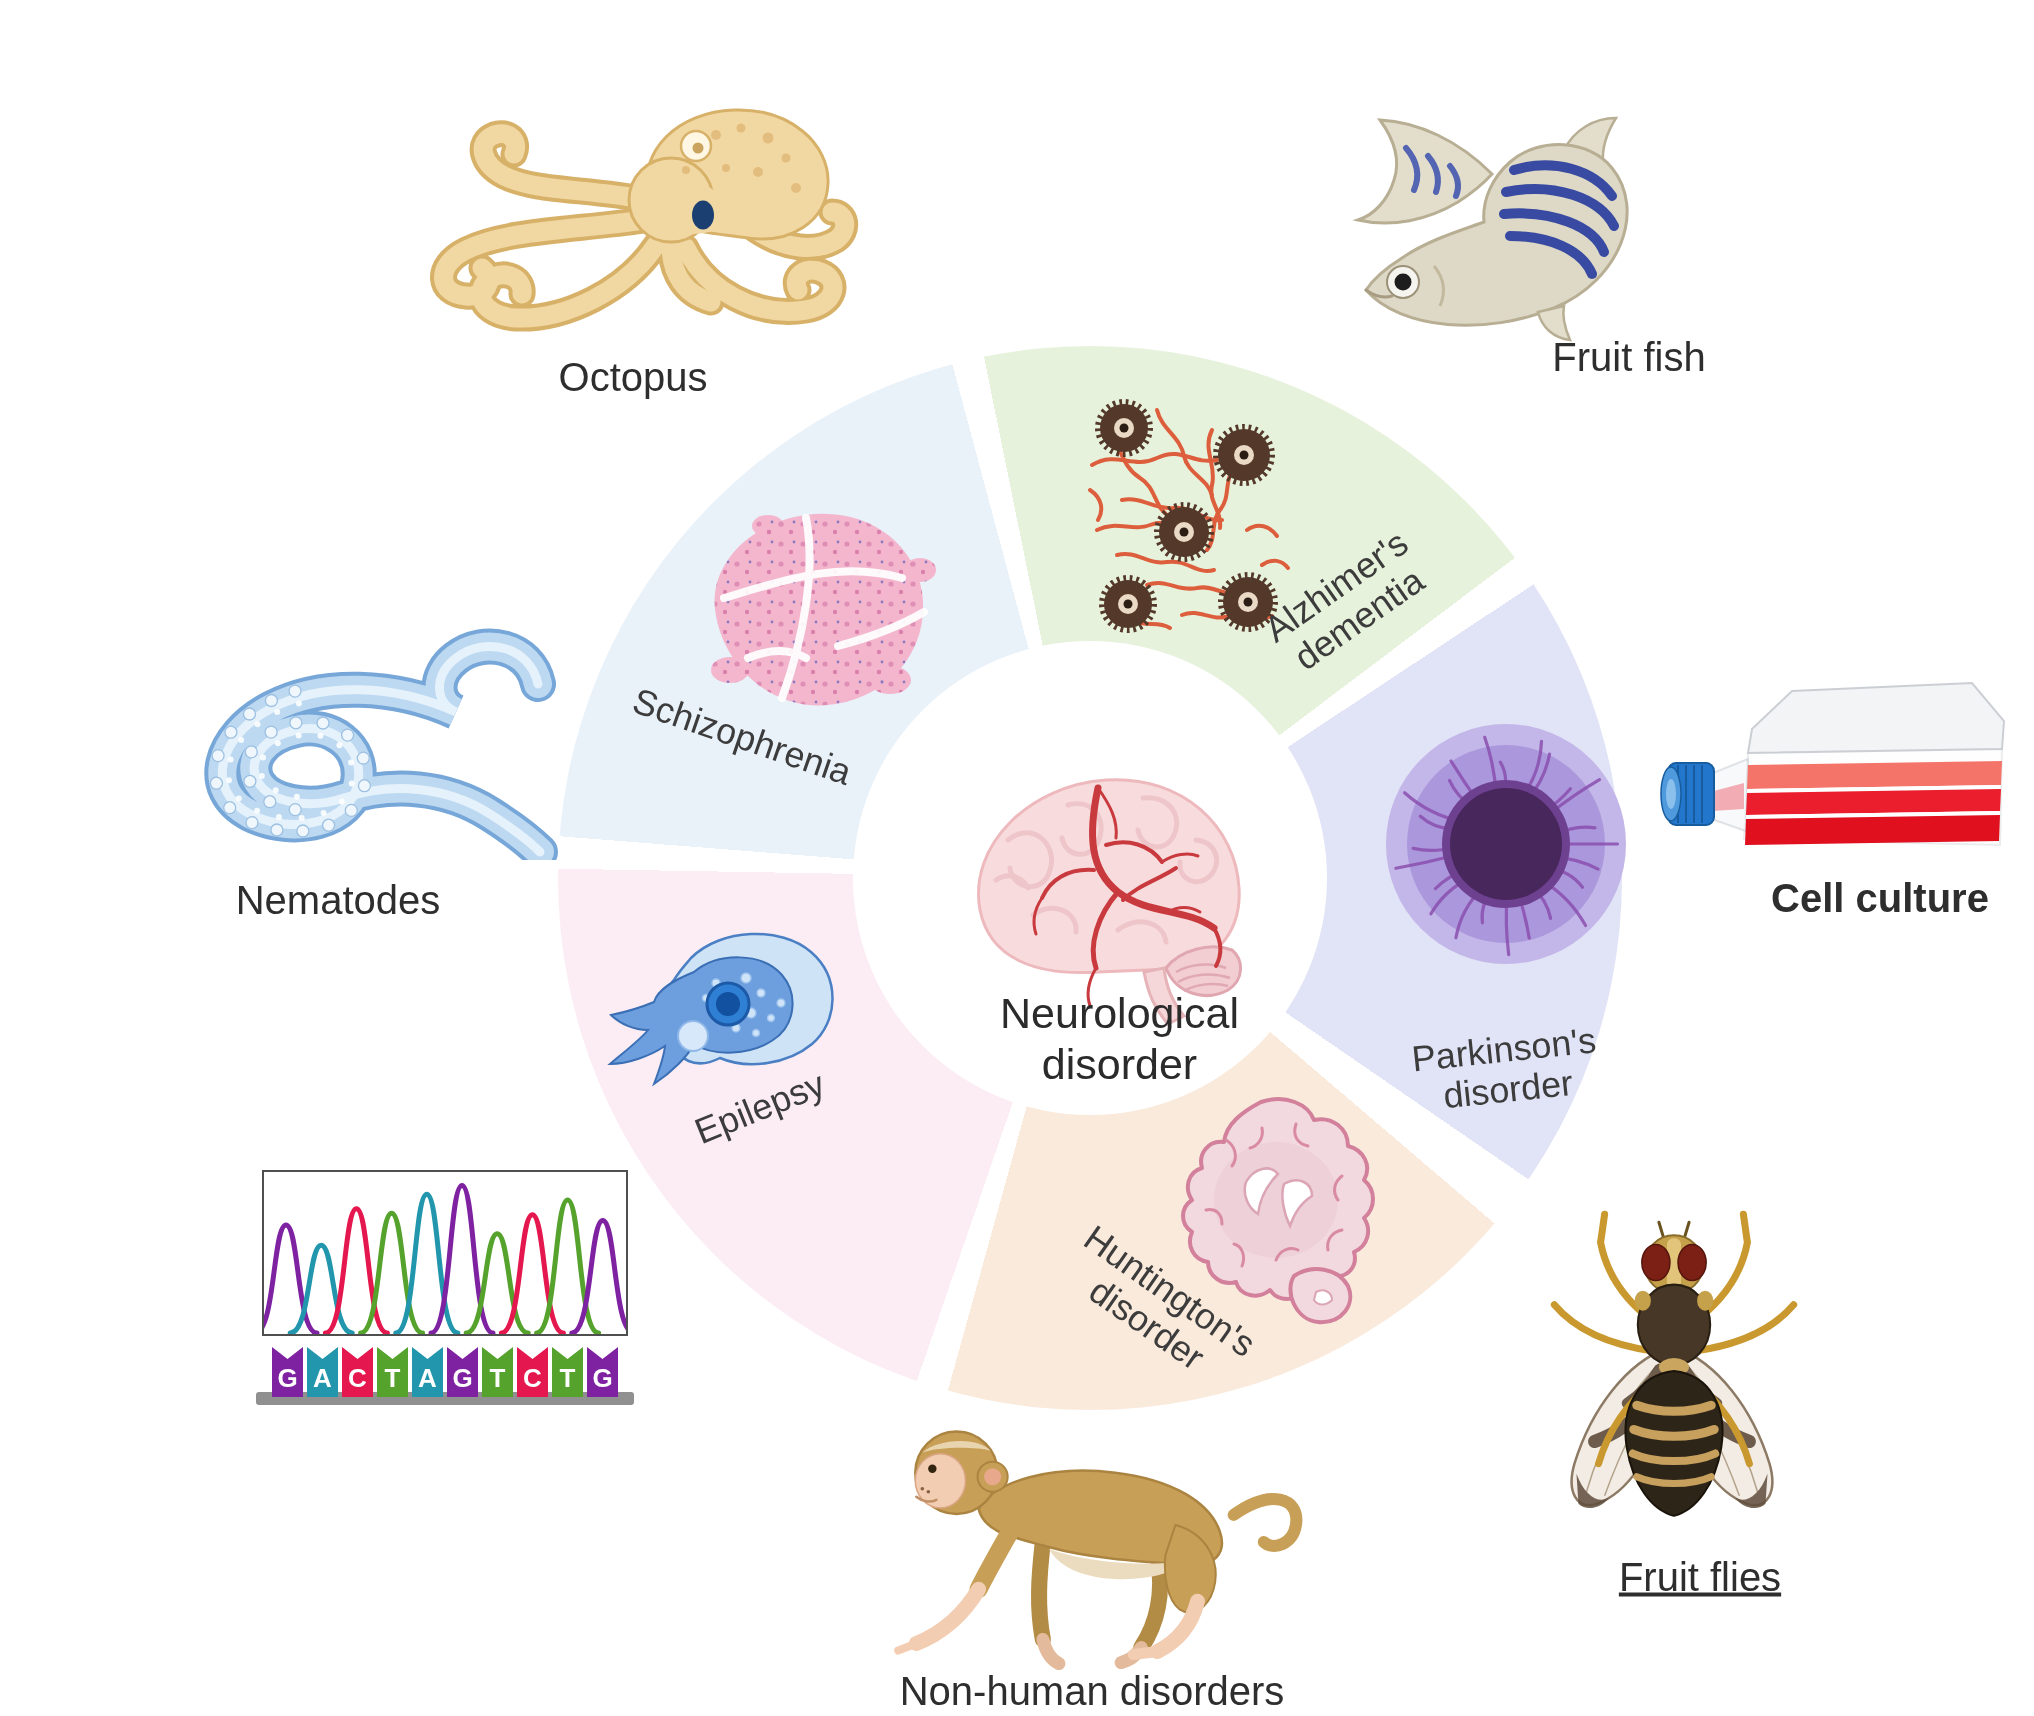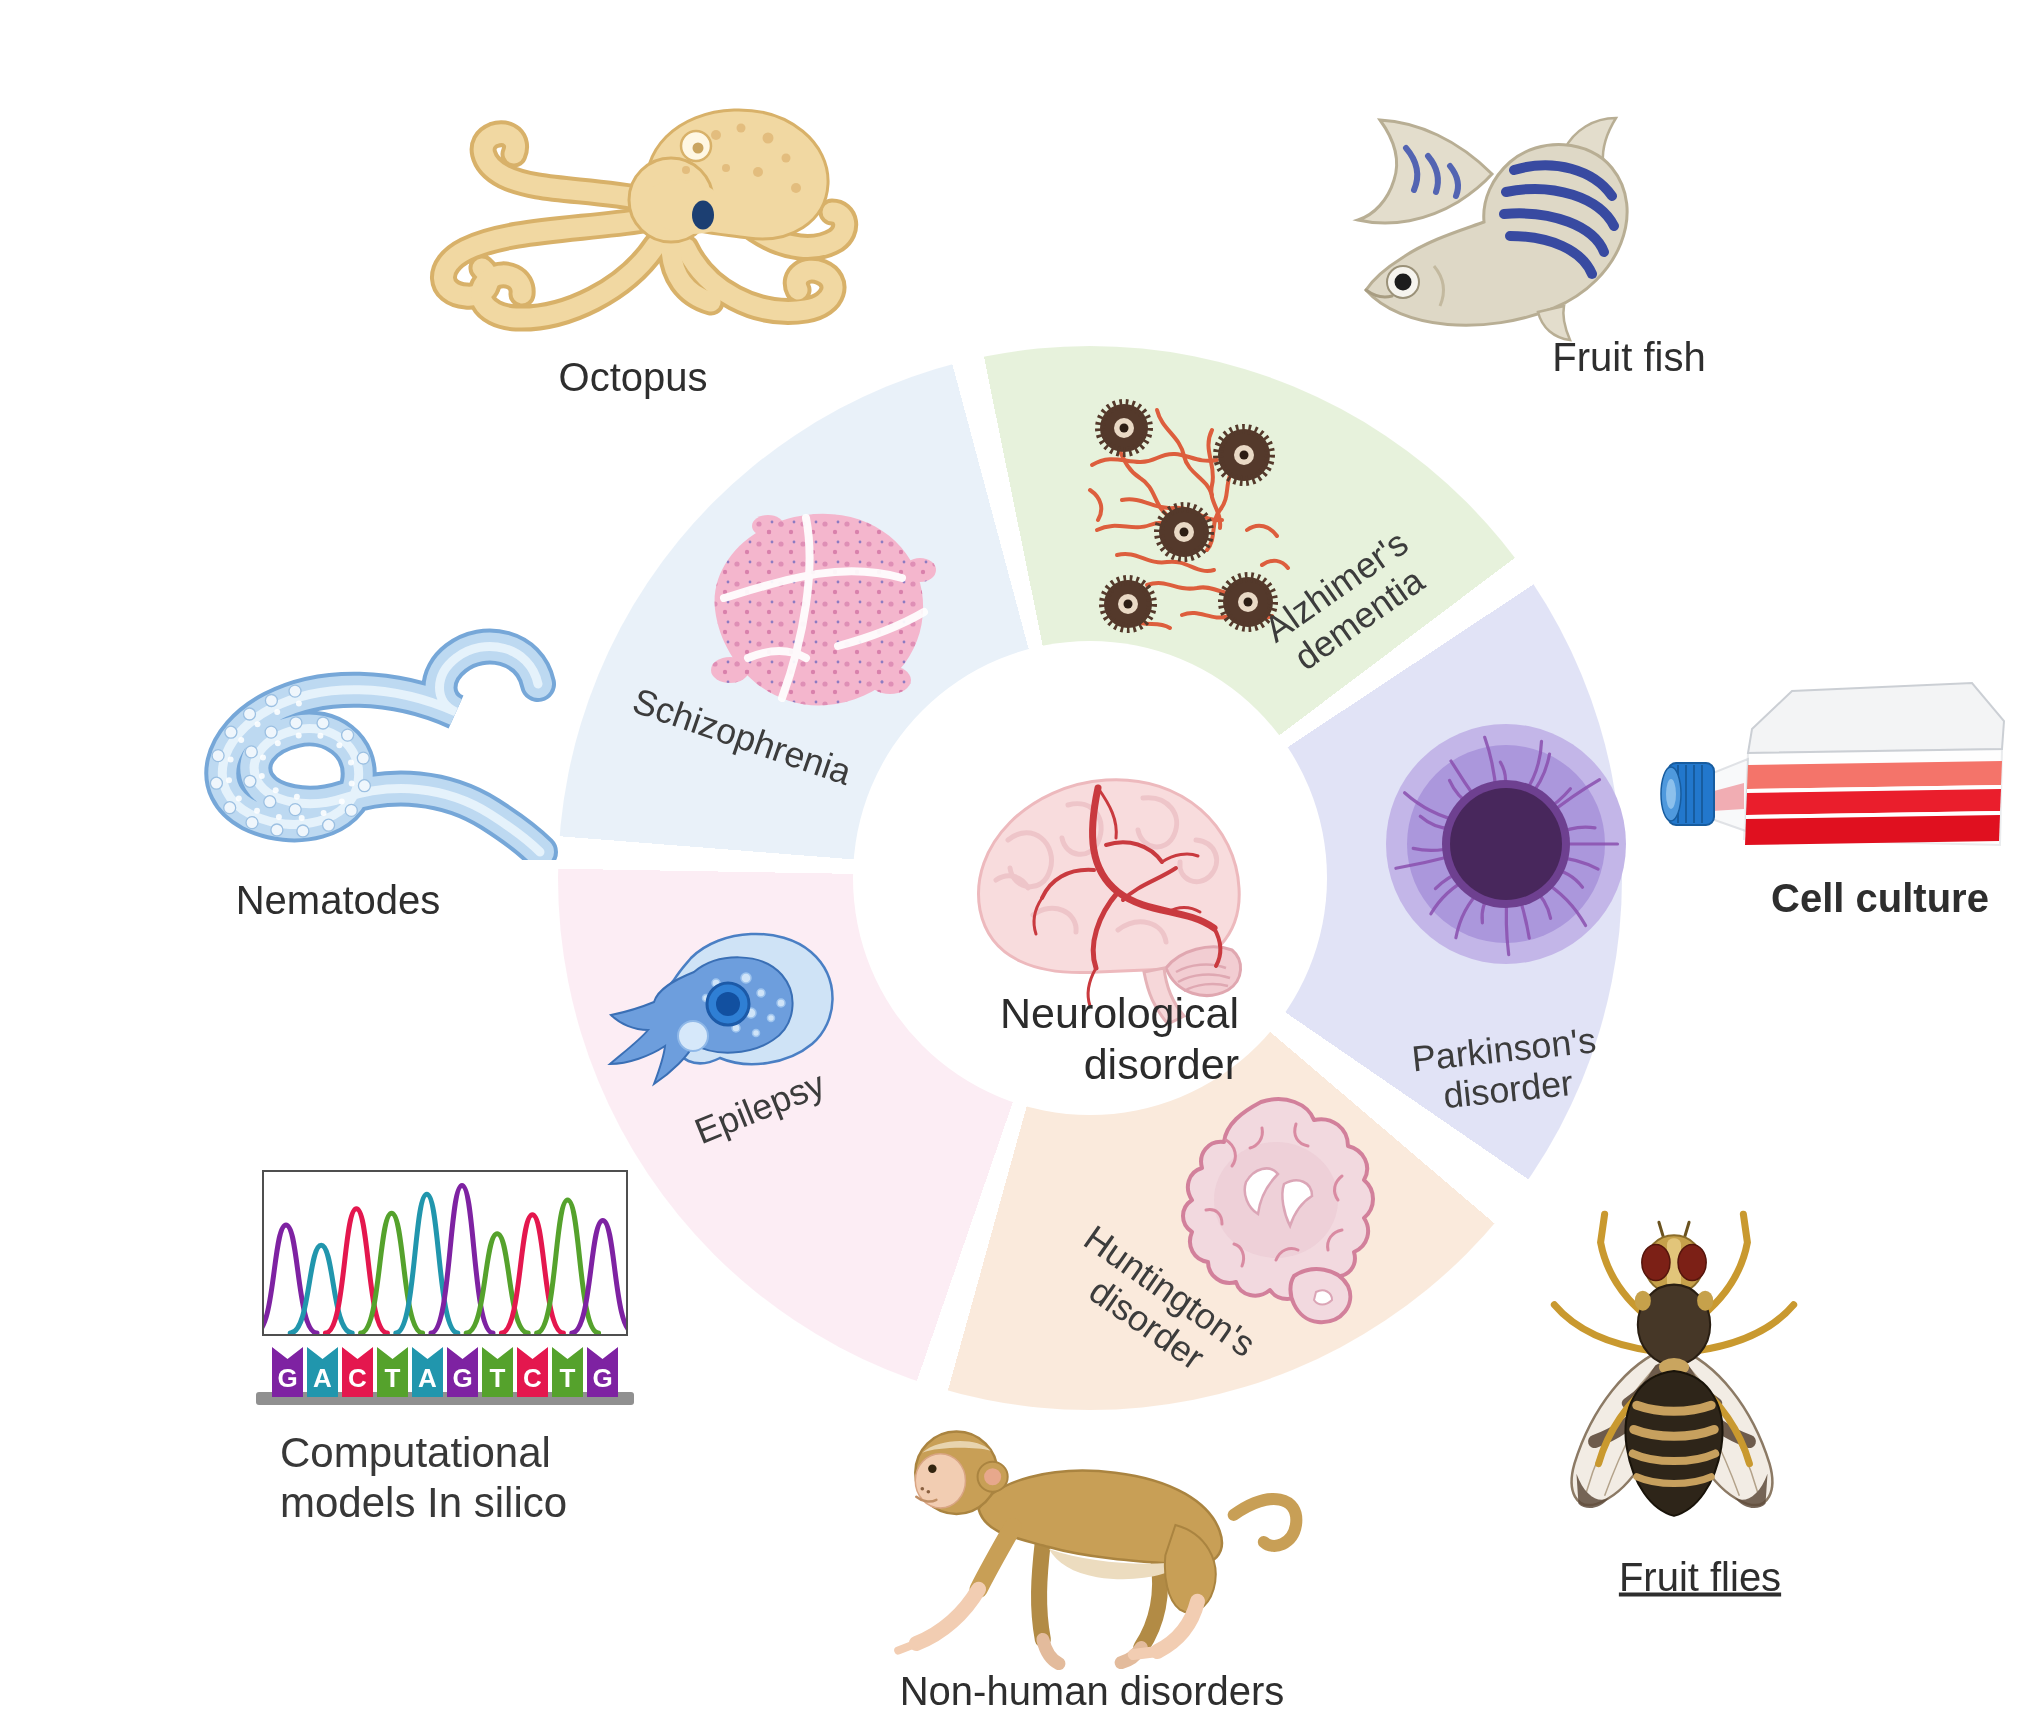--- a/index.html
+++ b/index.html
@@ -13,21 +13,21 @@
     position:absolute; font-size:40px; color:#2e2e2e; white-space:nowrap;
     transform:translate(-50%,-50%); text-align:left;
   }
   .seg-lbl {
     position:absolute; font-size:36px; color:#3c3c3c; text-align:center;
     line-height:1.12; white-space:nowrap;
   }
   .seg-lbl span { display:block; }
   .center-lbl {
     position:absolute; left:1000px; top:988px; font-size:43px; line-height:1.18;
-    color:#2b2b2b; text-align:right;
+    color:#2b2b2b; text-align:center;
   }
   .center-lbl span { display:block; }
   #donut { left:558px; top:346px; width:1064px; height:1064px; border-radius:50%; }
   #donut-hole { left:853px; top:641px; width:474px; height:474px; border-radius:50%; background:#fff; }
   #chrom-box {
     left:262px; top:1170px; width:366px; height:166px; box-sizing:border-box;
     border:2px solid #4f4f4f; background:#fff;
   }
   #chrom-box svg { display:block; width:100%; height:100%; }
   #seq-bar { left:256px; top:1392px; width:378px; height:13px; background:#909090; border-radius:3px; z-index:0; }
@@ -398,24 +398,20 @@
     <div class="base" style="background-color: rgb(33, 150, 173);">A</div>
     <div class="base" style="background-color: rgb(228, 23, 78);">C</div>
     <div class="base" style="background-color: rgb(85, 162, 44);">T</div>
     <div class="base" style="background-color: rgb(33, 150, 173);">A</div>
     <div class="base" style="background-color: rgb(126, 34, 162);">G</div>
     <div class="base" style="background-color: rgb(85, 162, 44);">T</div>
     <div class="base" style="background-color: rgb(228, 23, 78);">C</div>
     <div class="base" style="background-color: rgb(85, 162, 44);">T</div>
     <div class="base" style="background-color: rgb(126, 34, 162);">G</div>
   </div>
-  <div class="cap-lbl">
-    <span>Computational</span>
-    <span>models In silico</span>
-  </div>
 
   <svg class="art" style="left:1506px;top:1172px;width:337px;height:362px" viewBox="0 0 335 360">
     <g>
       <path fill="#f2ece3" opacity="0.95" stroke="#86735d" stroke-width="2.5" d="M160,175 C120,190 85,235 68,290 C60,318 70,336 90,330 C120,320 148,280 158,230 C162,208 163,188 160,175 Z"></path>
       <path fill="#f2ece3" opacity="0.95" stroke="#86735d" stroke-width="2.5" d="M170,175 C210,190 245,235 262,290 C270,318 260,336 240,330 C210,320 182,280 172,230 C168,208 167,188 170,175 Z"></path>
       <g fill="none" stroke="#b3a28a" stroke-width="1.5">
         <path d="M158,185 C125,215 95,265 80,318"></path>
           <path d="M159,205 C135,235 115,275 98,322"></path>
         <path d="M172,185 C205,215 235,265 250,318"></path>
           <path d="M171,205 C195,235 215,275 232,322"></path>

